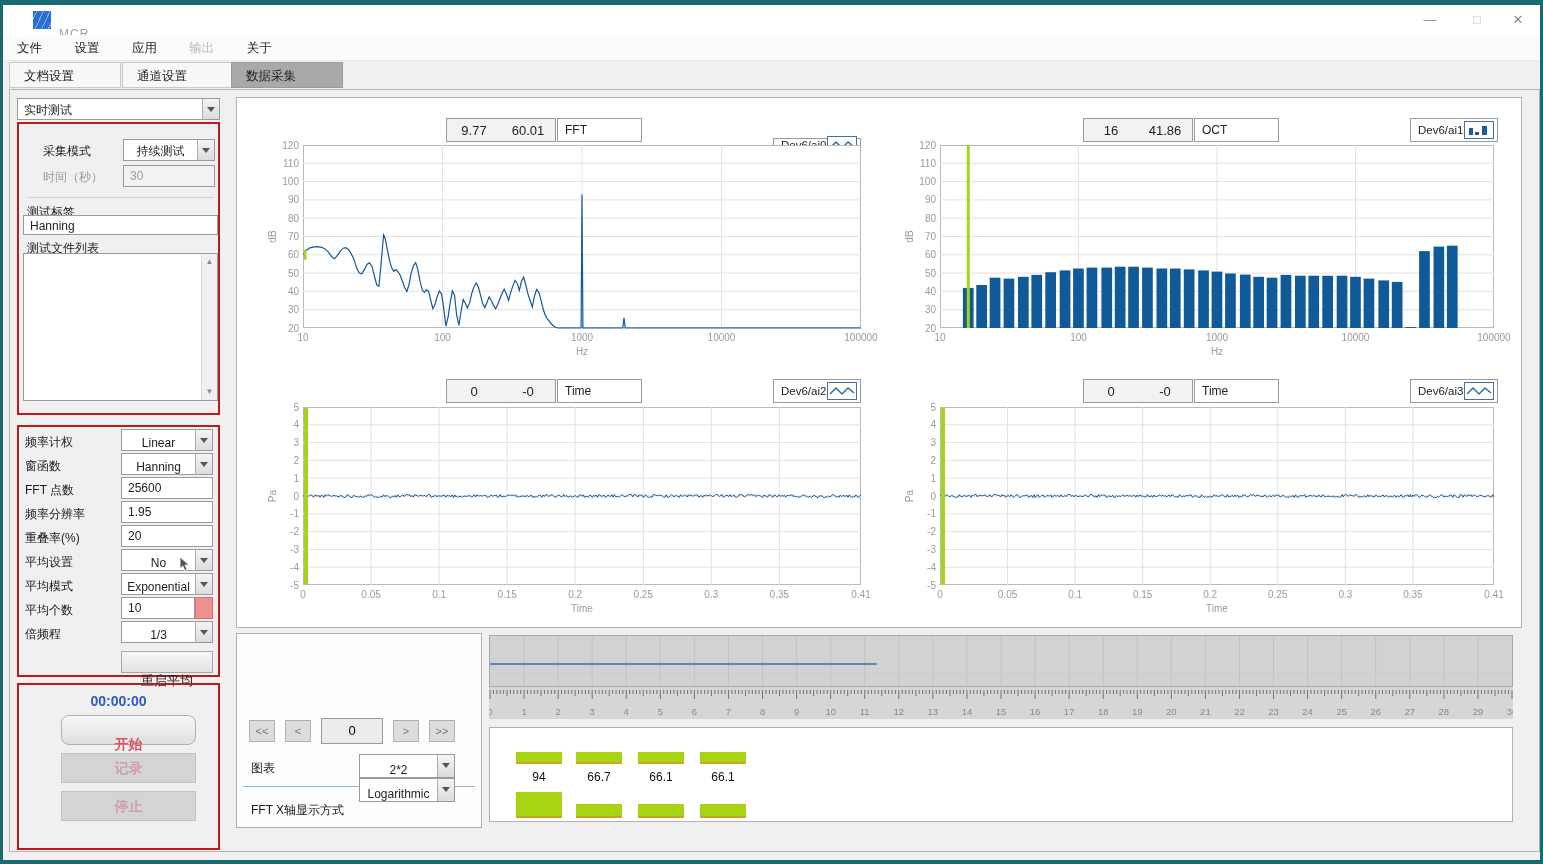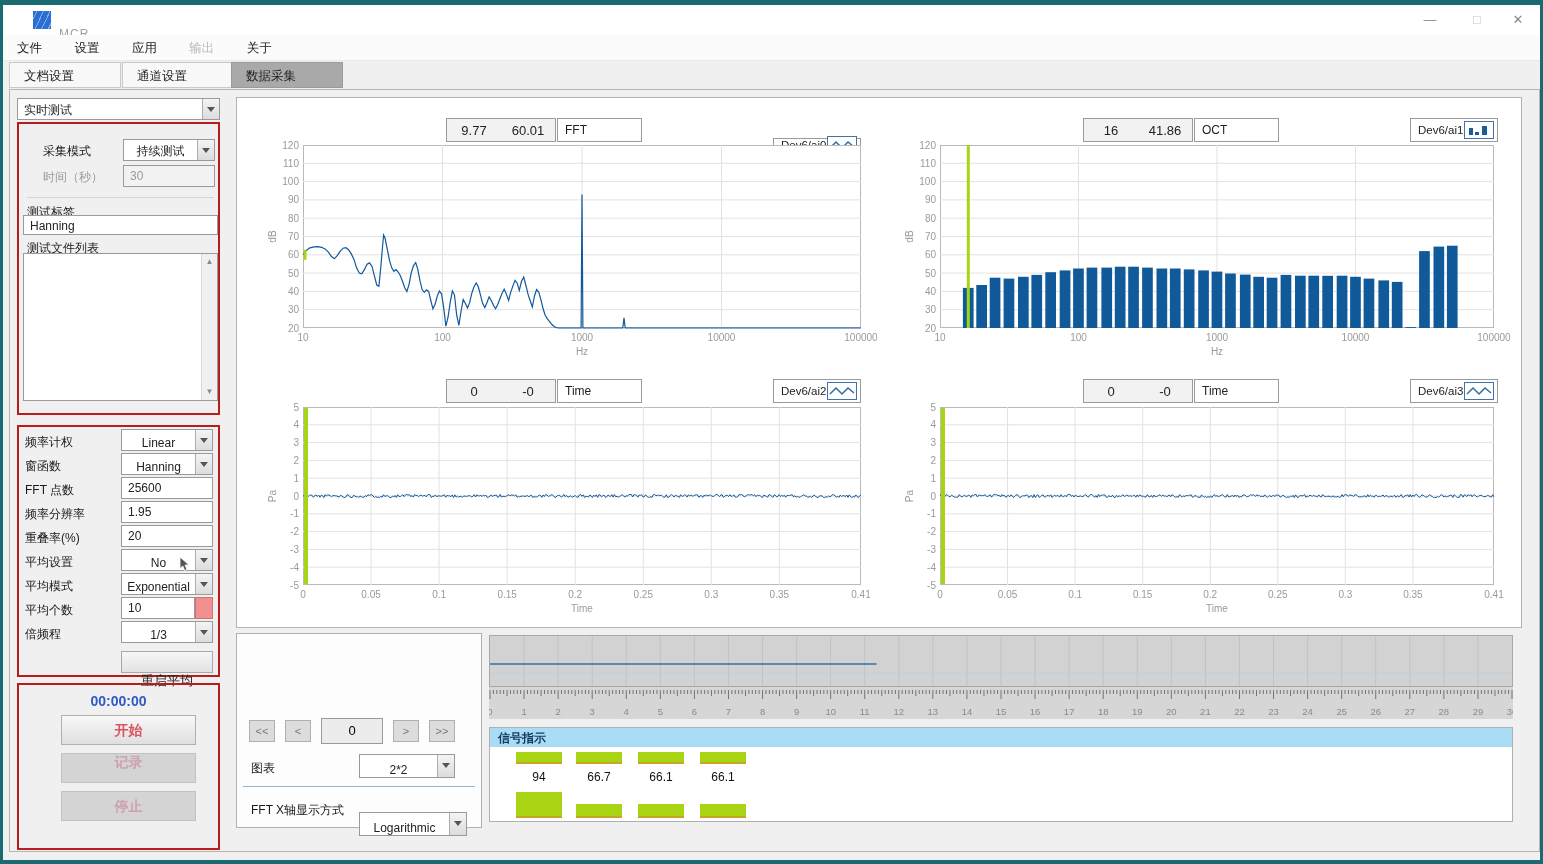--- a/index.html
+++ b/index.html
@@ -150,22 +150,22 @@
 <div class="abs" style="left:192px; top:592px; width:18px; height:22px; background:#f28f8f; border:1px solid #d96e6e;"></div>
 <div class="abs lbl" style="left:22px; top:621px;">倍频程</div>
 <div class="abs selectbox" style="left:118px; top:616px; width:92px; height:22px;">
     <span class="val">1/3</span>
     <span class="arrowbtn"></span>
   </div>
 <div class="abs btn" style="left:118px; top:646px; width:92px; height:22px; padding-top:20px;">重启平均</div>
 
 <div class="abs groupbox" style="left:14px; top:678px; width:203px; height:167px;">
   <div class="abs timer" style="left:0; top:8px; width:100%;">00:00:00</div>
-  <div class="abs runbtn enabled" style="left:42px; top:30px; width:135px; height:30px; padding-top:6px;">开始</div>
-  <div class="abs runbtn disabled" style="left:42px; top:68px; width:135px; height:30px; ">记录</div>
+  <div class="abs runbtn enabled" style="left:42px; top:30px; width:135px; height:30px; padding-top:20px;border-radius:8px;">开始</div>
+  <div class="abs runbtn disabled" style="left:42px; top:68px; width:135px; height:30px; padding-top:6px;">记录</div>
   <div class="abs runbtn disabled" style="left:42px; top:106px; width:135px; height:30px; padding-top:6px;">停止</div>
 </div>
 
 <div class="abs charts-panel"></div>
 
 <div class="abs readout" style="left:443px; top:113px; width:110px; height:24px;">
   <span>9.77</span>
   <span>60.01</span>
 </div>
 <div class="abs typebox" style="left:554px; top:113px; width:85px; height:24px;">FFT</div>
@@ -420,21 +420,21 @@
   <div class="abs navbox" style="left:84px; top:84px; width:62px; height:26px;">0</div>
   <div class="abs btn small" style="left:156px; top:86px; width:26px; height:22px;">&gt;</div>
   <div class="abs btn small" style="left:192px; top:86px; width:26px; height:22px;">&gt;&gt;</div>
   <div class="abs lbl" style="left:14px; top:126px;">图表</div>
   <div class="abs selectbox" style="left:122px; top:120px; width:96px; height:24px;">
       <span class="val">2*2</span>
       <span class="arrowbtn"></span>
     </div>
   <div class="abs divider" style="left:6px; top:152px; width:232px;"></div>
   <div class="abs lbl" style="left:14px; top:168px;">FFT X轴显示方式</div>
-  <div class="abs selectbox" style="left:122px; top:178px; width:108px; height:24px;">
+  <div class="abs selectbox" style="left:122px; top:144px; width:96px; height:24px;">
       <span class="val">Logarithmic</span>
       <span class="arrowbtn"></span>
     </div>
 </div>
 
 <div class="abs timeline-wrap"><svg width="1024" height="84">
       <rect x="0.5" y="0.5" width="1023" height="51" fill="#d2d2d2" stroke="#a8a8a8"></rect>
       <line x1="35.06666666666667" y1="1" x2="35.06666666666667" y2="51" stroke="#c2c2c2"></line>
       <line x1="69.13333333333334" y1="1" x2="69.13333333333334" y2="51" stroke="#c2c2c2"></line>
       <line x1="103.20000000000002" y1="1" x2="103.20000000000002" y2="51" stroke="#c2c2c2"></line>
@@ -794,21 +794,20 @@
       <text x="818.6000000000001" y="80" text-anchor="middle" fill="#8a8a8a" font-size="9.5px">24</text>
       <text x="852.6666666666667" y="80" text-anchor="middle" fill="#8a8a8a" font-size="9.5px">25</text>
       <text x="886.7333333333335" y="80" text-anchor="middle" fill="#8a8a8a" font-size="9.5px">26</text>
       <text x="920.8000000000001" y="80" text-anchor="middle" fill="#8a8a8a" font-size="9.5px">27</text>
       <text x="954.8666666666668" y="80" text-anchor="middle" fill="#8a8a8a" font-size="9.5px">28</text>
       <text x="988.9333333333334" y="80" text-anchor="middle" fill="#8a8a8a" font-size="9.5px">29</text>
       <text x="1023.0000000000001" y="80" text-anchor="middle" fill="#8a8a8a" font-size="9.5px">30</text>
     </svg></div>
 
 <div class="abs signal-panel">
-  <div class="signal-head">信号指示</div>
   <div class="sigbar" style="left:26px;  top:24px; width:46px; height:12px;"></div>
   <div class="sigbar" style="left:86px;  top:24px; width:46px; height:12px;"></div>
   <div class="sigbar" style="left:148px; top:24px; width:46px; height:12px;"></div>
   <div class="sigbar" style="left:210px; top:24px; width:46px; height:12px;"></div>
   <div class="sigval" style="left:26px;  top:42px;">94</div>
   <div class="sigval" style="left:86px;  top:42px;">66.7</div>
   <div class="sigval" style="left:148px; top:42px;">66.1</div>
   <div class="sigval" style="left:210px; top:42px;">66.1</div>
   <div class="sigbar" style="left: 26px; bottom: 3px; width: 46px; height: 26px; background: rgb(168, 212, 20);"></div>
   <div class="sigbar" style="left: 86px; bottom: 3px; width: 46px; height: 14px; background: rgb(168, 212, 20);"></div>

